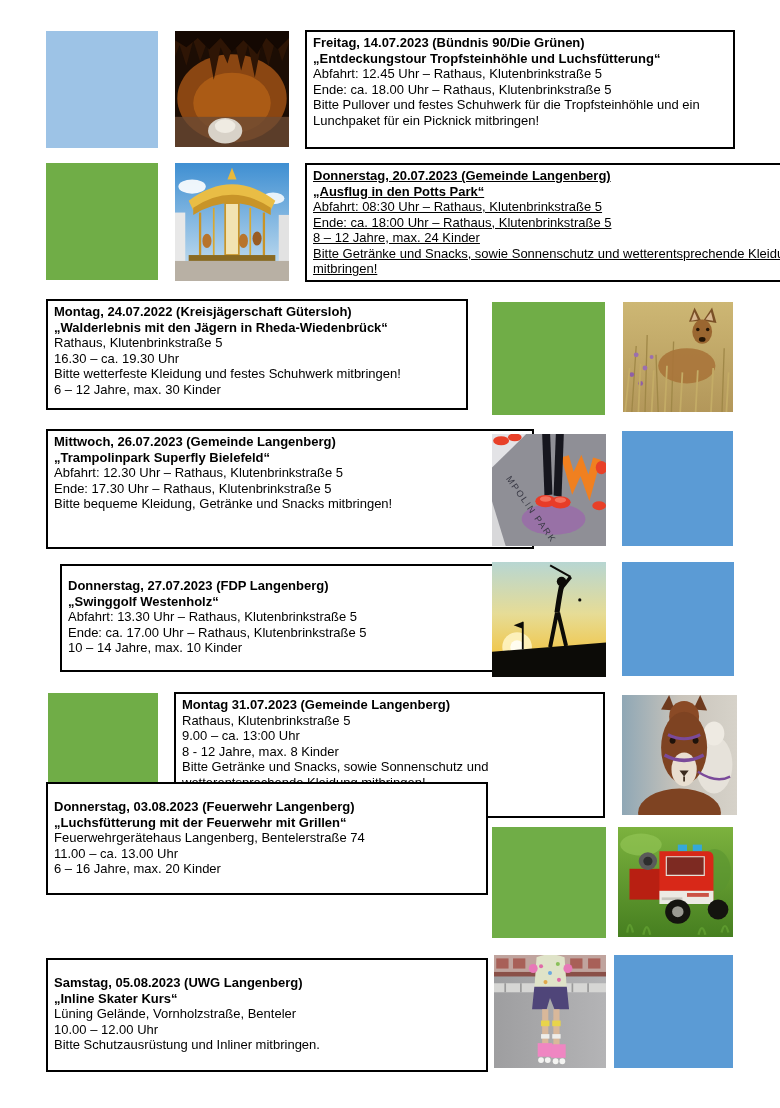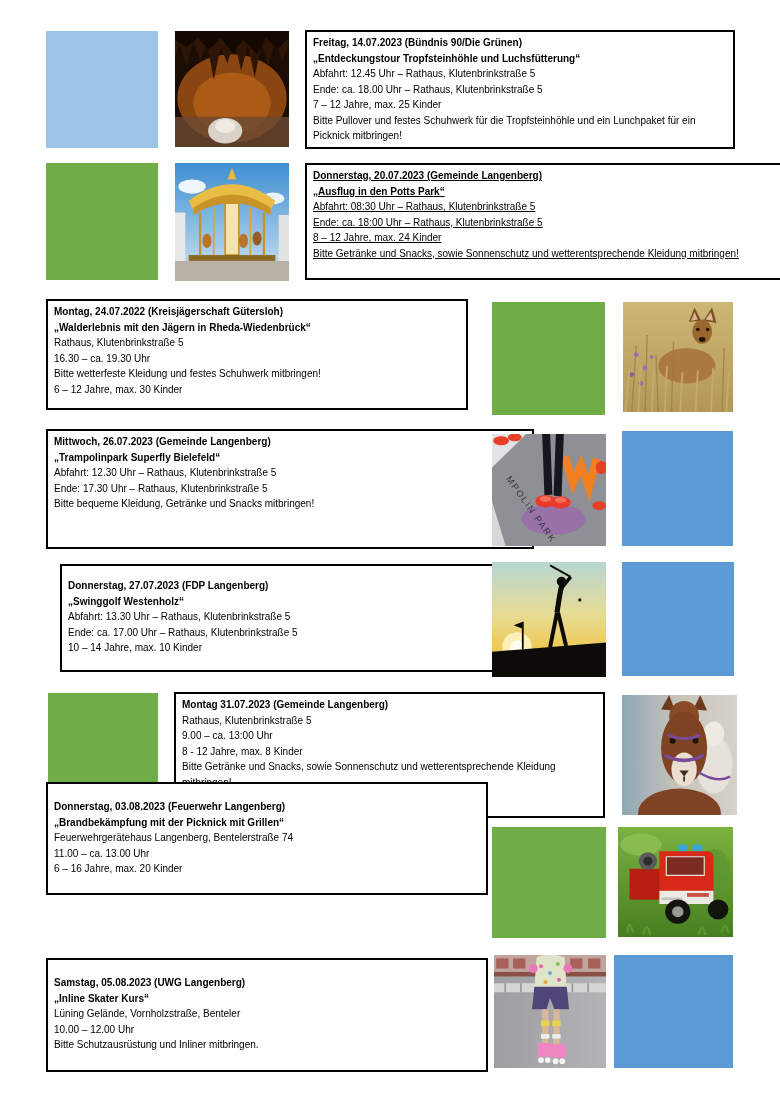--- a/index.html
+++ b/index.html
@@ -2,21 +2,21 @@
 <html style="--sky-blue: #9DC3E6; --blue: #5B9BD5; --green: #70AD47; --box-border: #000000; --text: #000000; --page-bg: #FFFFFF;"><head>
 <meta charset="utf-8">
 <style>
   html,body{margin:0;padding:0;background:#ffffff;}
   .page{position:relative;width:780px;height:1108px;background:#fff;overflow:hidden;
         font-family:"Liberation Sans","DejaVu Sans",sans-serif;color:#000;}
   .sq{position:absolute;}
   .photo{position:absolute;overflow:hidden;}
   .photo svg{display:block;width:100%;height:100%;}
   .evbox{position:absolute;box-sizing:border-box;background:#fff;border:2px solid #000;
-         padding:3px 6px;font-size:10px;line-height:15.5px;}
+         padding:3px 6px;font-size:13px;line-height:15.5px;}
   .bold{font-weight:bold;}
   
   #sq-0{left:46px;top:31px;width:112px;height:117px;background:var(--sky-blue);}
   #ph-0{left:175px;top:31px;width:114px;height:116px;}
   #bx-0{left:305px;top:30px;width:430px;min-height:119px;}
   
   #sq-1{left:46px;top:163px;width:112px;height:117px;background:var(--green);}
   #ph-1{left:175px;top:163px;width:114px;height:118px;}
   #bx-1{left:305px;top:163px;width:513px;min-height:117px;text-decoration:underline;}
   
@@ -60,21 +60,20 @@
       <rect y="74" width="100" height="26" fill="#6b4a33" opacity="0.8"></rect>
       <ellipse cx="44" cy="86" rx="15" ry="11" fill="#d8d2c8"></ellipse>
       <ellipse cx="44" cy="82" rx="9" ry="6" fill="#efebe2"></ellipse>
     </svg>
   </div>
   <div class="evbox" id="bx-0">
     <div class="bold">Freitag, 14.07.2023 (Bündnis 90/Die Grünen)</div>
     <div class="bold">„Entdeckungstour Tropfsteinhöhle und Luchsfütterung“</div>
     <div>Abfahrt: 12.45 Uhr – Rathaus, Klutenbrinkstraße 5</div>
     <div>Ende: ca. 18.00 Uhr – Rathaus, Klutenbrinkstraße 5</div>
-    <div>7 – 12 Jahre, max. 25 Kinder</div>
     <div>Bitte Pullover und festes Schuhwerk für die Tropfsteinhöhle und ein Lunchpaket für ein Picknick mitbringen!</div>
   </div>
 
   <div class="sq" id="sq-1"></div>
   <div class="photo" id="ph-1" role="img" aria-label="Karussell im Freizeitpark">
     <svg viewBox="0 0 100 100" preserveAspectRatio="none">
       <defs>
           <linearGradient id="sky1" x1="0" y1="0" x2="0" y2="1">
         <stop offset="0" stop-color="#3f8fd2"></stop>
             <stop offset="1" stop-color="#cfe4f2"></stop>
@@ -238,21 +237,21 @@
       <circle cx="64" cy="38" r="2.6" fill="#1e120a"></circle>
       <path d="M37,50 Q54,59 71,50" stroke="#7a4a9a" stroke-width="3" fill="none"></path>
       <path d="M40,33 Q54,40 68,33" stroke="#7a4a9a" stroke-width="2.4" fill="none"></path>
       <path d="M66,64 Q82,74 94,68" stroke="#7a4a9a" stroke-width="2" fill="none"></path>
       <ellipse cx="50" cy="98" rx="36" ry="20" fill="#7e4322"></ellipse>
     </svg>
   </div>
 
   <div class="evbox" id="bx-6">
     <div class="bold">Donnerstag, 03.08.2023 (Feuerwehr Langenberg)</div>
-    <div class="bold">„Brandbekämpfung mit der Picknick mit Grillen“</div>
+    <div class="bold">„Luchsfütterung mit der Feuerwehr mit Grillen“</div>
     <div>Feuerwehrgerätehaus Langenberg, Bentelerstraße 74</div>
     <div>11.00 – ca. 13.00 Uhr</div>
     <div>6 – 16 Jahre, max. 20 Kinder</div>
   </div>
   <div class="sq" id="sq-6"></div>
   <div class="photo" id="ph-6" role="img" aria-label="Spielzeug-Feuerwehrauto im Gras">
     <svg viewBox="0 0 100 100" preserveAspectRatio="none">
       <defs>
           <linearGradient id="gr1" x1="0" y1="0" x2="0" y2="1">
         <stop offset="0" stop-color="#7cb23e"></stop>

